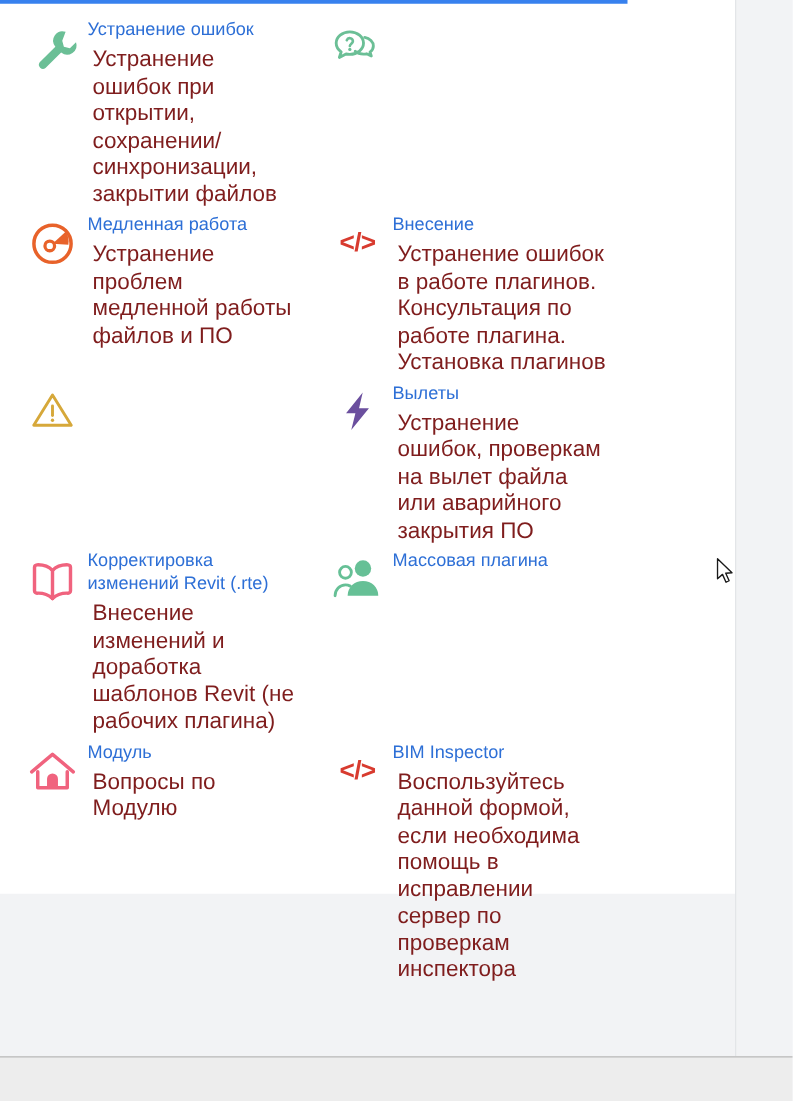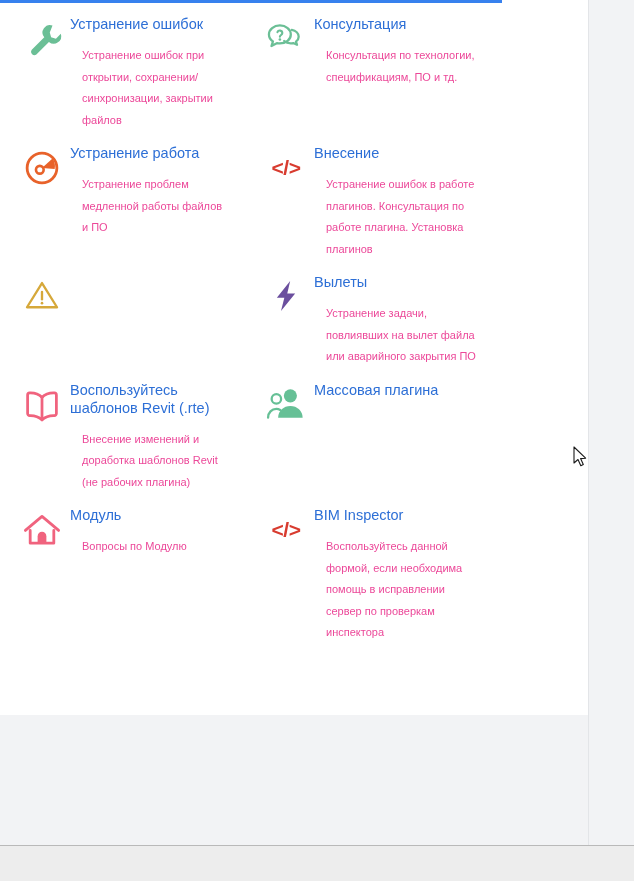--- a/index.html
+++ b/index.html
@@ -102,24 +102,24 @@
   .txt { padding-top: 1px; }
   .item-title {
     font-size: 14.5px;
     line-height: 18px;
     color: #2d6fd6;
     margin: 0 0 1px 0;
     font-weight: 400;
     cursor: pointer;
   }
   .item-desc {
-    font-size: 11px;
+    font-size: 18px;
     line-height: 21.5px;
-    color: #ec4899;
-    margin: 12px;
+    color: #7f1d1d;
+    margin: 4px;
     font-weight: 400;
   }
   .col-a .txt { width: 170px; }
   .col-b .txt { width: 178px; }
 
   
   #cursor {
     position: absolute;
     left: 573px;
     top: 446px;
@@ -148,31 +148,30 @@
         </div>
         <div class="cell col-b">
           <span class="icon-box">
             <svg width="42" height="42" viewBox="0 0 48 48">
               <path d="M17 8.5c-6.9 0-12.5 4.6-12.5 10.3 0 3.2 1.8 6.1 4.6 8L7.4 32l6.1-3.2c1.1.2 2.3.3 3.5.3 6.9 0 12.5-4.6 12.5-10.3S23.9 8.5 17 8.5z" fill="none" stroke="#6bbf96" stroke-width="2.6" stroke-linecap="round" stroke-linejoin="round"></path>
               <path d="M14.2 16.2a2.9 2.9 0 0 1 5.6 1c0 2-2.8 2.4-2.8 4.3" fill="none" stroke="#6bbf96" stroke-width="2.4" stroke-linecap="round" stroke-linejoin="round"></path>
               <circle cx="17" cy="24.6" r="1.5" fill="#6bbf96"></circle>
               <path d="M30.6 13.6c4.6.9 7.9 4.1 7.9 7.8 0 2.2-1.2 4.2-3.1 5.6l1.2 3.6-4.3-2c-.9.2-1.9.3-2.9.3-3 0-5.7-1-7.5-2.6" fill="none" stroke="#6bbf96" stroke-width="2.6" stroke-linecap="round" stroke-linejoin="round"></path>
             </svg>
           </span>
-          <div class="txt"><a class="item-title">Консультация</a><p class="item-desc">Консультация по технологии, спецификациям, ПО и тд.</p></div>
         </div>
         <div class="cell col-a">
           <span class="icon-box">
             <svg width="42" height="42" viewBox="0 0 48 48">
               <circle cx="24" cy="24" r="17" fill="none" stroke="#e8622a" stroke-width="3.2"></circle>
               <path d="M24 24 L36 13 A16 16 0 0 1 38.5 25 Z" fill="#e8622a"></path>
               <circle cx="21.5" cy="26" r="4.4" fill="none" stroke="#e8622a" stroke-width="3"></circle>
             </svg>
           </span>
-          <div class="txt"><a class="item-title">Устранение работа</a><p class="item-desc">Устранение проблем медленной работы файлов и ПО</p></div>
+          <div class="txt"><a class="item-title">Медленная работа</a><p class="item-desc">Устранение проблем медленной работы файлов и ПО</p></div>
         </div>
         <div class="cell col-b">
           <span class="icon-box">
             <span class="icon-code" style="color: rgb(216, 59, 47);">&lt;/&gt;</span>
           </span>
           <div class="txt"><a class="item-title">Внесение</a><p class="item-desc">Устранение ошибок в работе плагинов. Консультация по работе плагина. Установка плагинов</p></div>
         </div>
         <div class="cell col-a">
           <span class="icon-box">
             <svg width="40" height="40" viewBox="0 0 48 48">
@@ -181,31 +180,31 @@
               <circle cx="24" cy="32.6" r="1.6" fill="#d6a83a"></circle>
             </svg>
           </span>
         </div>
         <div class="cell col-b">
           <span class="icon-box">
             <svg width="40" height="40" viewBox="0 0 48 48">
               <path d="M29 6 L13 26 L22 26 L18 42 L35 21 L25.5 21 Z" fill="#6b4f9e"></path>
             </svg>
           </span>
-          <div class="txt"><a class="item-title">Вылеты</a><p class="item-desc">Устранение задачи, повлиявших на вылет файла или аварийного закрытия ПО</p></div>
+          <div class="txt"><a class="item-title">Вылеты</a><p class="item-desc">Устранение ошибок, проверкам на вылет файла или аварийного закрытия ПО</p></div>
         </div>
         <div class="cell col-a">
           <span class="icon-box">
             <svg width="44" height="44" viewBox="0 0 48 48">
               <path d="M24 14.5c-3.5-3.6-8.2-5-13.5-4.8-1.3.1-2.2 1-2.2 2.2v20.4c0 1.3 1 2.2 2.3 2.1 5-.2 9.6 1.1 13.4 4.6" fill="none" stroke="#f0637e" stroke-width="3" stroke-linecap="round" stroke-linejoin="round"></path>
               <path d="M24 14.5c3.5-3.6 8.2-5 13.5-4.8 1.3.1 2.2 1 2.2 2.2v20.4c0 1.3-1 2.2-2.3 2.1-5-.2-9.6 1.1-13.4 4.6" fill="none" stroke="#f0637e" stroke-width="3" stroke-linecap="round" stroke-linejoin="round"></path>
               <path d="M24 14.5 L24 39" fill="none" stroke="#f0637e" stroke-width="3" stroke-linecap="round" stroke-linejoin="round"></path>
             </svg>
           </span>
-          <div class="txt"><a class="item-title">Воспользуйтесь шаблонов Revit (.rte)</a><p class="item-desc">Внесение изменений и доработка шаблонов Revit (не рабочих плагина)</p></div>
+          <div class="txt"><a class="item-title">Корректировка изменений Revit (.rte)</a><p class="item-desc">Внесение изменений и доработка шаблонов Revit (не рабочих плагина)</p></div>
         </div>
         <div class="cell col-b">
           <span class="icon-box">
             <svg width="42" height="42" viewBox="0 0 48 48">
               <circle cx="29" cy="13.5" r="7.5" fill="#66c096"></circle>
               <path d="M15 38.5c0-8 6.3-13.5 14-13.5s14 5.5 14 13.5z" fill="#66c096"></path>
               <circle cx="13" cy="17" r="5.4" fill="none" stroke="#66c096" stroke-width="2.6"></circle>
               <path d="M3.5 38.5c0-5.8 4.3-10 9.5-10 1.6 0 3.1.4 4.4 1.1" fill="none" stroke="#66c096" stroke-width="2.6" stroke-linecap="round" stroke-linejoin="round"></path>
             </svg>
           </span>

